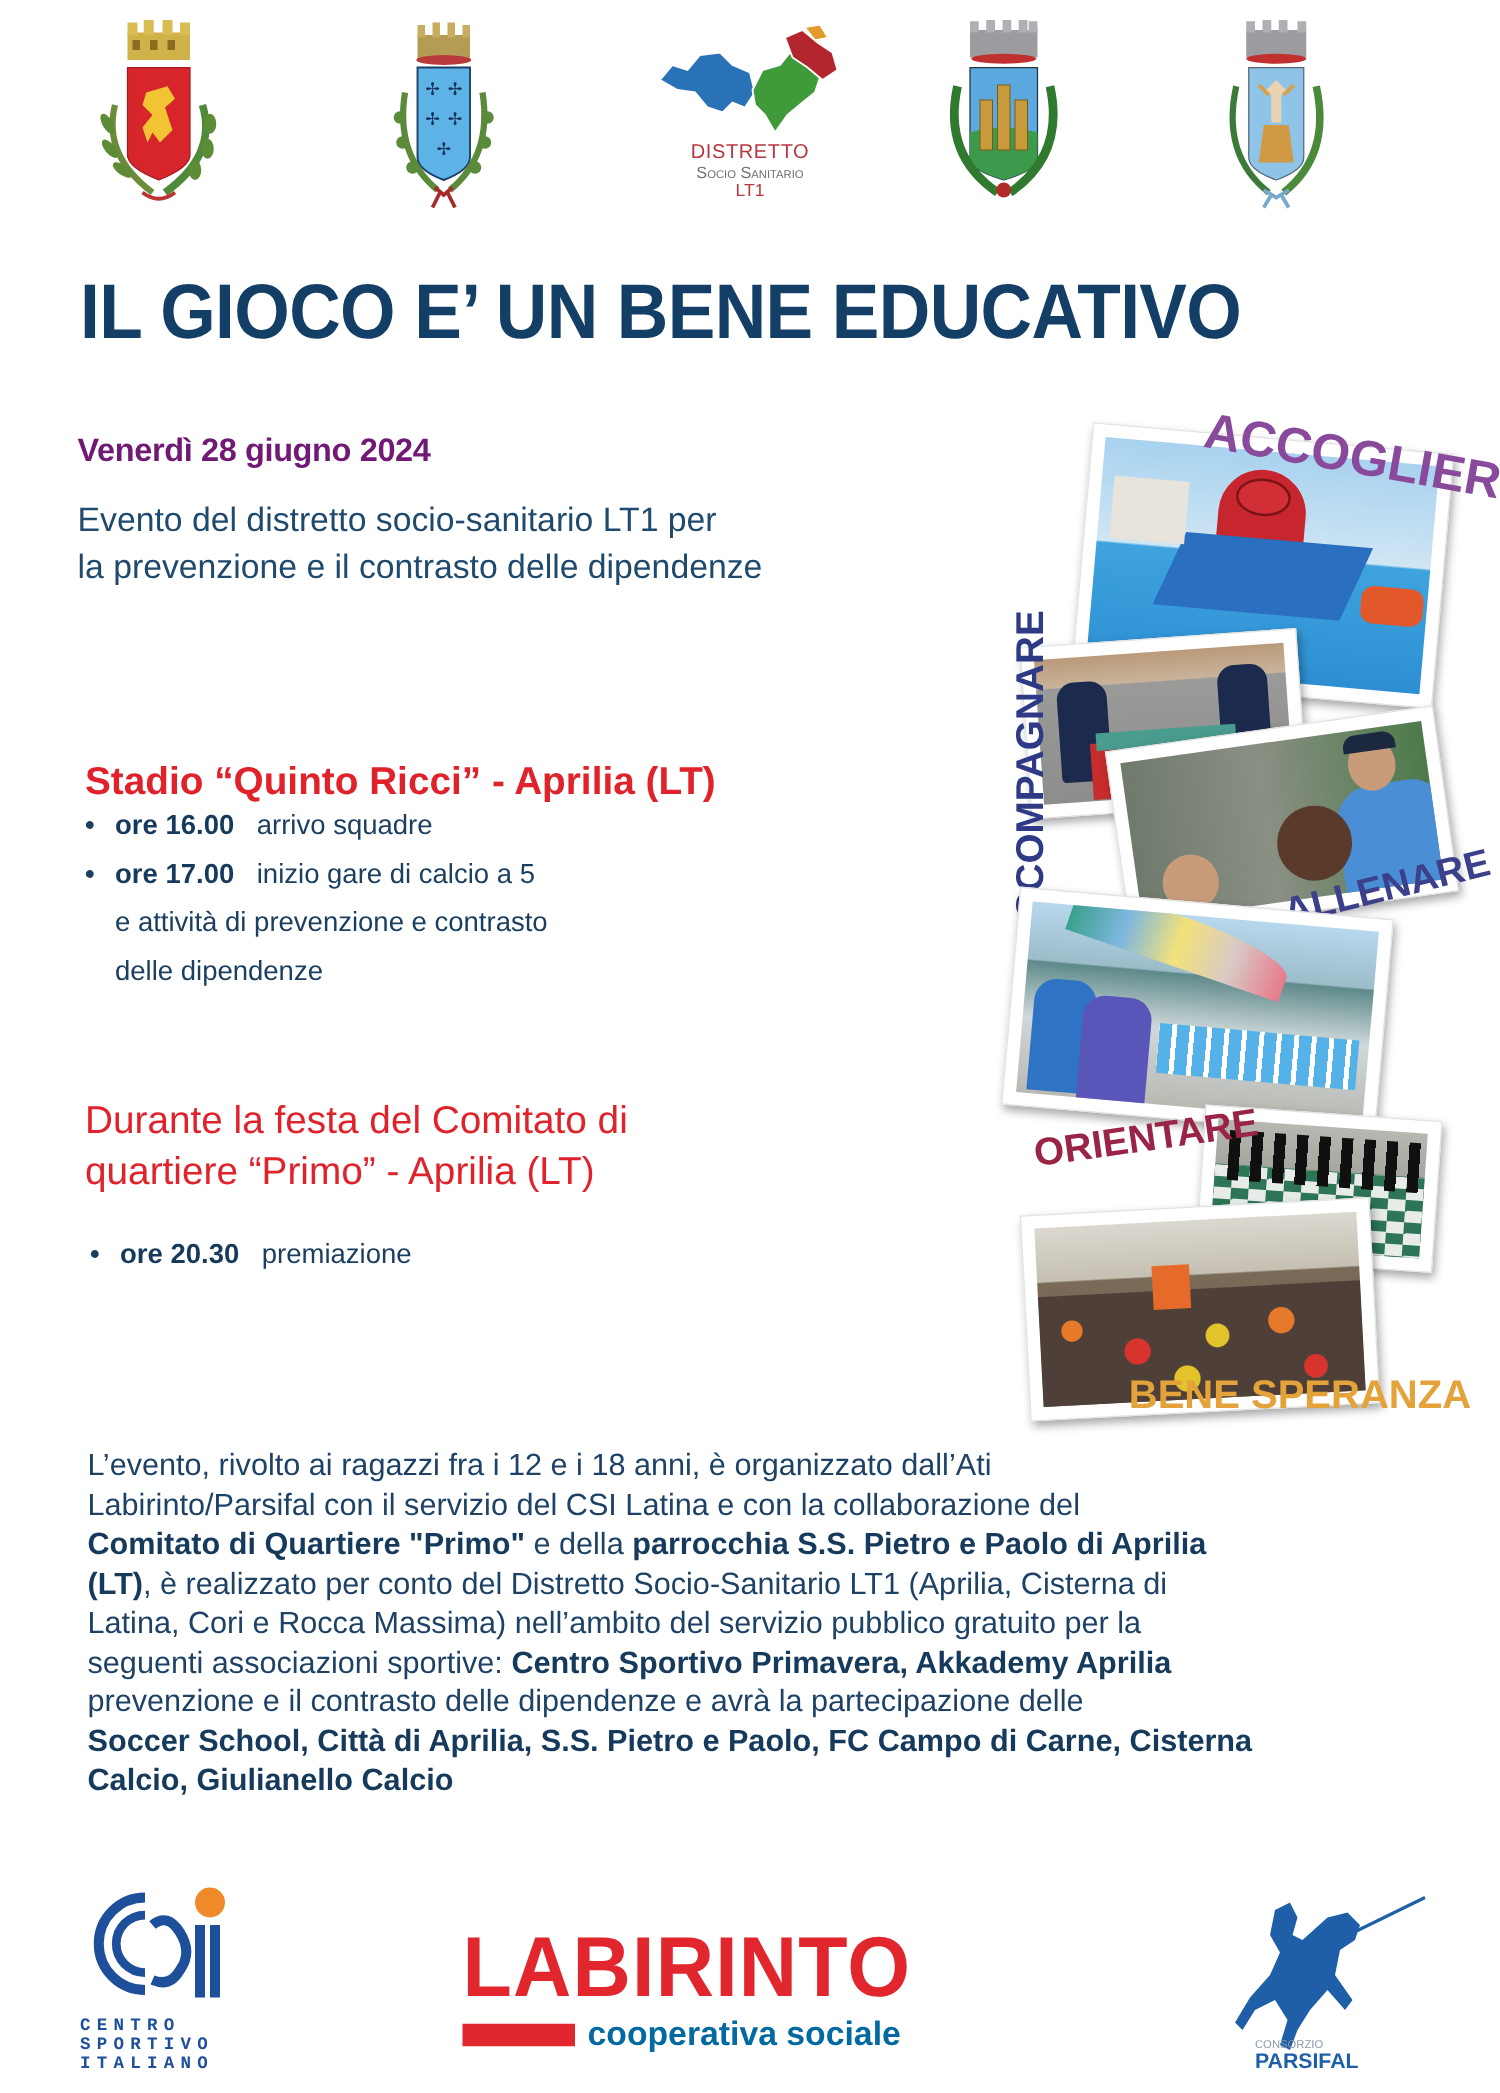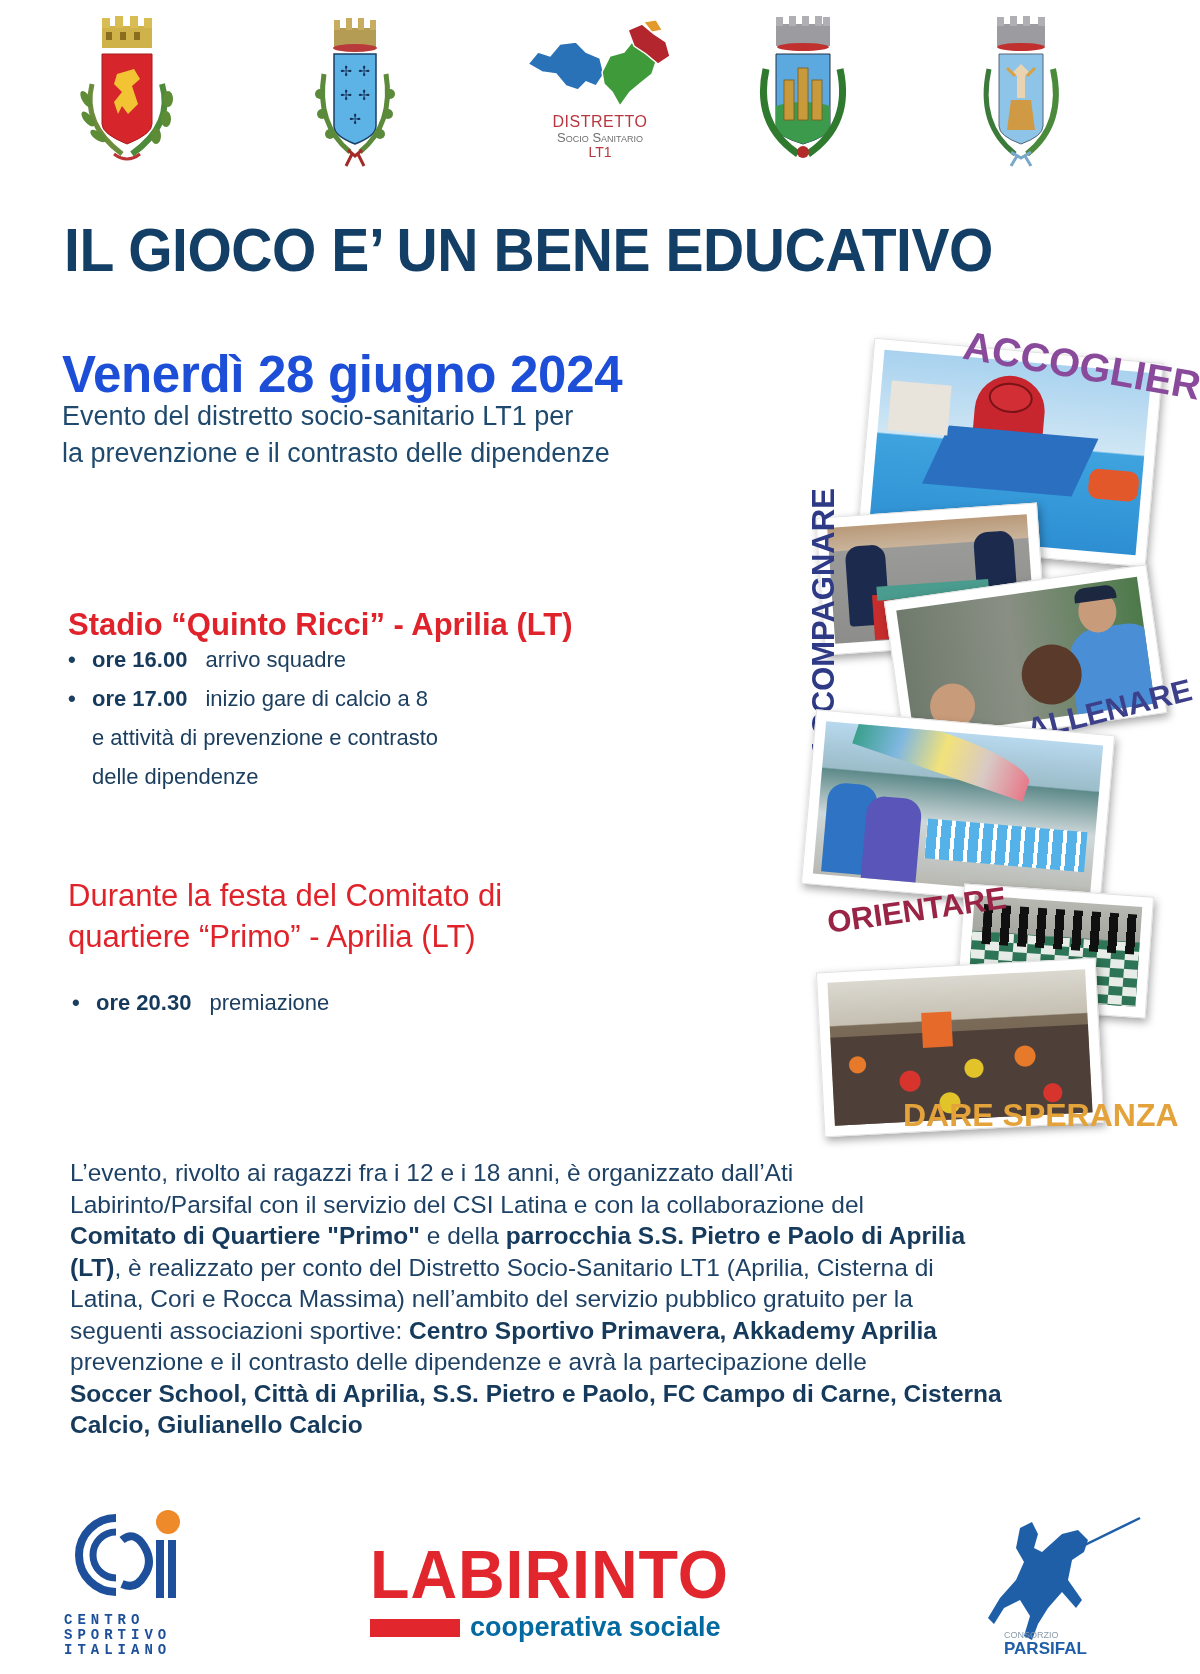--- a/index.html
+++ b/index.html
@@ -21,21 +21,21 @@
 
   
   .main-title {
     position: absolute; left: 64px; top: 214px;
     font-family: "Liberation Sans", sans-serif; font-weight: 700;
     font-size: 62px; color: #133f66; letter-spacing: -0.5px;
     transform: scaleX(0.92); transform-origin: left center; white-space: nowrap;
   }
 
   
-  .date { position: absolute; left: 62px; top: 345px; font-size: 51px; font-weight: 700; color: #1d4ed8; letter-spacing: -0.3px; }
+  .date { position: absolute; left: 62px; top: 345px; font-size: 26px; font-weight: 700; color: #701a75; letter-spacing: -0.3px; }
   .subtitle { position: absolute; left: 62px; top: 398px; font-size: 27px; color: #1f4a6e; line-height: 37px; }
   .venue { position: absolute; left: 68px; top: 607px; font-size: 31px; font-weight: 700; color: #e0232b; }
   .sched { position: absolute; left: 68px; font-size: 22px; color: #1c3f60; line-height: 39px; }
   .sched .bullet { display: inline-block; width: 24px; font-weight: 700; }
   .sched .time { font-weight: 700; color: #163a5c; margin-right: 18px; }
   .sched .cont { display: block; padding-left: 24px; }
   .venue2 { position: absolute; left: 68px; top: 875px; font-size: 31px; font-weight: 400; color: #e0232b; line-height: 41px; }
 
   
   .photo {
@@ -191,21 +191,21 @@
   <div>la prevenzione e il contrasto delle dipendenze</div>
 </div>
 
 <div class="venue">Stadio “Quinto Ricci” - Aprilia (LT)</div>
 
 <div class="sched" style="top:640px;">
   <div>
     <span class="bullet">•</span><span class="time">ore 16.00</span><span>arrivo squadre</span>
   </div>
   <div>
-    <span class="bullet">•</span><span class="time">ore 17.00</span><span>inizio gare di calcio a 8</span>
+    <span class="bullet">•</span><span class="time">ore 17.00</span><span>inizio gare di calcio a 5</span>
     <span class="cont">e attività di prevenzione e contrasto</span>
     <span class="cont">delle dipendenze</span>
   </div>
 </div>
 
 <div class="venue2">
   <div>Durante la festa del Comitato di</div>
   <div>quartiere “Primo” - Aprilia (LT)</div>
 </div>
 
@@ -263,21 +263,21 @@
   </div>
 </div>
 <div class="caption" style="left:830px; top:905px; font-size:31px; color:#9a2446; transform:rotate(-8deg);">ORIENTARE</div>
 
 <div class="photo" style="left:820px; top:965px; width:280px; height:165px; transform:rotate(-3deg);">
   <div class="img" style="background:linear-gradient(180deg,#dbd8d0 0%,#c5c0b2 30%,#7a6a58 31%,#6e5a48 100%);">
     <div class="abs" style="left:0;top:55px;width:100%;height:95px;background:radial-gradient(circle at 10% 30%,#e67a2a 8px,transparent 9px),radial-gradient(circle at 30% 50%,#d8342e 10px,transparent 11px),radial-gradient(circle at 55% 40%,#e2c42a 9px,transparent 10px),radial-gradient(circle at 75% 30%,#e67a2a 10px,transparent 11px),radial-gradient(circle at 45% 75%,#e2c42a 10px,transparent 11px),radial-gradient(circle at 85% 70%,#d8342e 9px,transparent 10px),#4e4038;"></div>
     <div class="abs" style="left:92px;top:35px;width:30px;height:35px;background:#e66a2a;"></div>
   </div>
 </div>
-<div class="caption" style="left:903px; top:1097px; font-size:32px; color:#e3a33a;">DARE SPERANZA</div>
+<div class="caption" style="left:903px; top:1097px; font-size:32px; color:#e3a33a;">BENE SPERANZA</div>
 
 <div class="para">
   <span class="line">L’evento, rivolto ai ragazzi fra i 12 e i 18 anni, è organizzato dall’Ati</span>
   <span class="line">Labirinto/Parsifal con il servizio del CSI Latina e con la collaborazione del</span>
   <span class="line"><b>Comitato di Quartiere "Primo"</b><span> e della </span><b>parrocchia S.S. Pietro e Paolo di Aprilia</b></span>
   <span class="line"><b>(LT)</b><span>, è realizzato per conto del Distretto Socio-Sanitario LT1 (Aprilia, Cisterna di</span></span>
   <span class="line">Latina, Cori e Rocca Massima) nell’ambito del servizio pubblico gratuito per la</span>
   <span class="line"><span>seguenti associazioni sportive: </span><b>Centro Sportivo Primavera, Akkademy Aprilia</b></span>
   <span class="line">prevenzione e il contrasto delle dipendenze e avrà la partecipazione delle</span>
   <span class="line"><b>Soccer School, Città di Aprilia, S.S. Pietro e Paolo, FC Campo di Carne, Cisterna</b></span>

